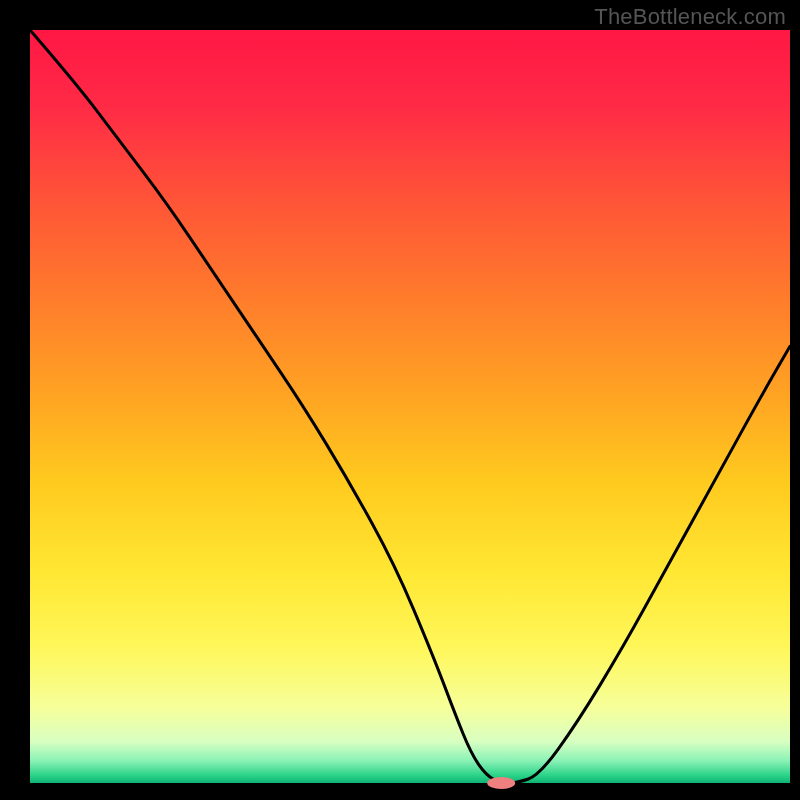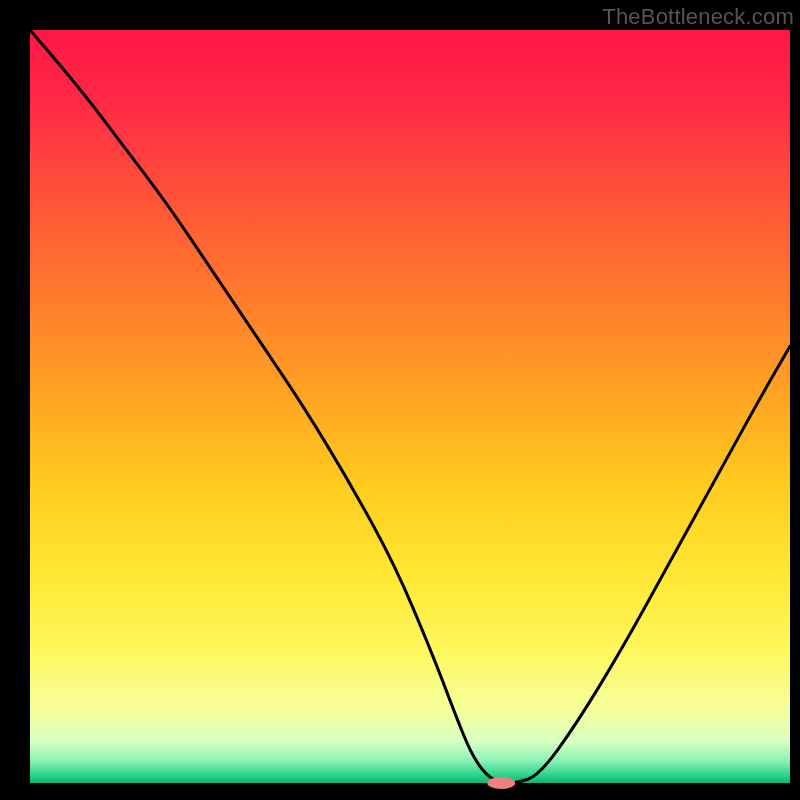--- a/index.html
+++ b/index.html
@@ -12,21 +12,21 @@
   }
   .frame {
     position: relative;
     width: 800px;
     height: 800px;
     background: #000;
   }
   .watermark {
     position: absolute;
     top: 4px;
-    right: 6px;
+    right: 14px;
     color: #555;
     font-family: Arial, Helvetica, sans-serif;
     font-size: 22px;
     font-weight: 500;
     letter-spacing: 0.2px;
     z-index: 10;
   }
   svg.plot {
     position: absolute;
     left: 0;

